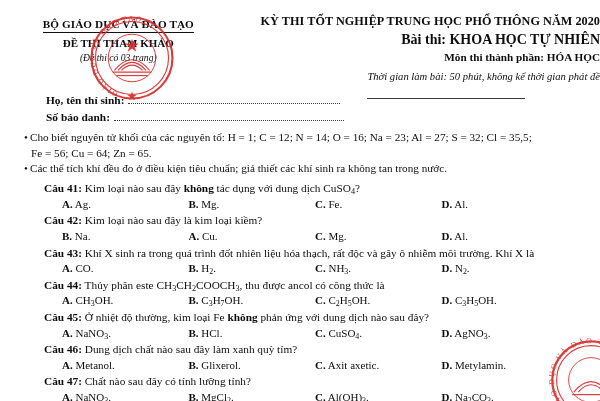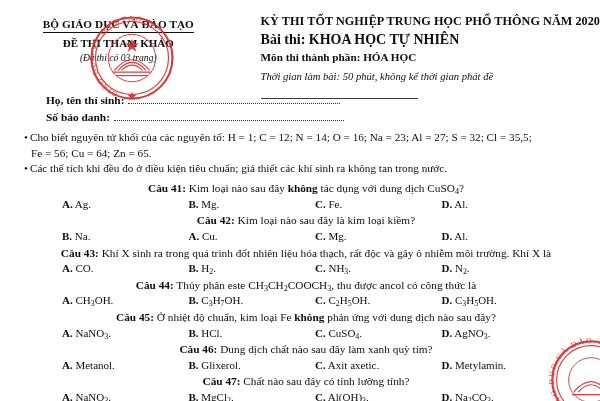--- a/index.html
+++ b/index.html
@@ -50,21 +50,21 @@
     line-height: 1.2;
   }
   .pages-note {
     font-style: italic;
     font-size: 9.6px;
     margin-top: 2px;
     line-height: 1.2;
   }
   .hdr-right {
     flex: 1;
-    text-align: left;
+    text-align: right;
     line-height: 1.3;
     margin-left: 24px;
   }
   .exam-title {
     font-weight: bold;
     font-size: 12.2px;
     letter-spacing: .05px;
     white-space: nowrap;
   }
   .subject-line {
@@ -146,21 +146,20 @@
   
   .questions {
     margin: 5px 0 0 44px;
     width: 524px;
   }
   .q-block { margin-top: 1px; }
   .q-stem {
     font-size: 11.3px;
     line-height: 1.38;
     white-space: nowrap;
-    text-align: center;
   }
   .q-stem .qnum { font-weight: bold; }
   .q-stem .neg { font-weight: bold; }
   .q-options {
     display: flex;
     font-size: 11px;
     line-height: 1.42;
     padding-left: 18px;
   }
   .opt {
@@ -285,21 +284,21 @@
       <div class="q-block">
         <div class="q-stem"><span class="qnum">Câu 44:</span><span> Thủy phân este CH<sub>3</sub>CH<sub>2</sub>COOCH<sub>3</sub>, thu được ancol có công thức là</span></div>
         <div class="q-options">
           <div class="opt"><span class="lab">A.</span> <span>CH<sub>3</sub>OH.</span></div>
           <div class="opt"><span class="lab">B.</span> <span>C<sub>3</sub>H<sub>7</sub>OH.</span></div>
           <div class="opt"><span class="lab">C.</span> <span>C<sub>2</sub>H<sub>5</sub>OH.</span></div>
           <div class="opt"><span class="lab">D.</span> <span>C<sub>3</sub>H<sub>5</sub>OH.</span></div>
         </div>
       </div>
       <div class="q-block">
-        <div class="q-stem"><span class="qnum">Câu 45:</span><span> Ở nhiệt độ chuẩn, kim loại Fe </span><span class="neg">không</span><span> phản ứng với dung dịch nào sau đây?</span></div>
+        <div class="q-stem"><span class="qnum">Câu 45:</span><span> Ở nhiệt độ thường, kim loại Fe </span><span class="neg">không</span><span> phản ứng với dung dịch nào sau đây?</span></div>
         <div class="q-options">
           <div class="opt"><span class="lab">A.</span> <span>NaNO<sub>3</sub>.</span></div>
           <div class="opt"><span class="lab">B.</span> <span>HCl.</span></div>
           <div class="opt"><span class="lab">C.</span> <span>CuSO<sub>4</sub>.</span></div>
           <div class="opt"><span class="lab">D.</span> <span>AgNO<sub>3</sub>.</span></div>
         </div>
       </div>
       <div class="q-block">
         <div class="q-stem"><span class="qnum">Câu 46:</span><span> Dung dịch chất nào sau đây làm xanh quỳ tím?</span></div>
         <div class="q-options">

